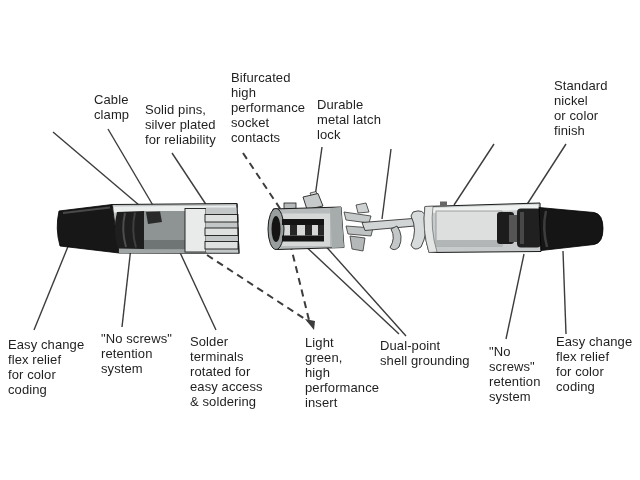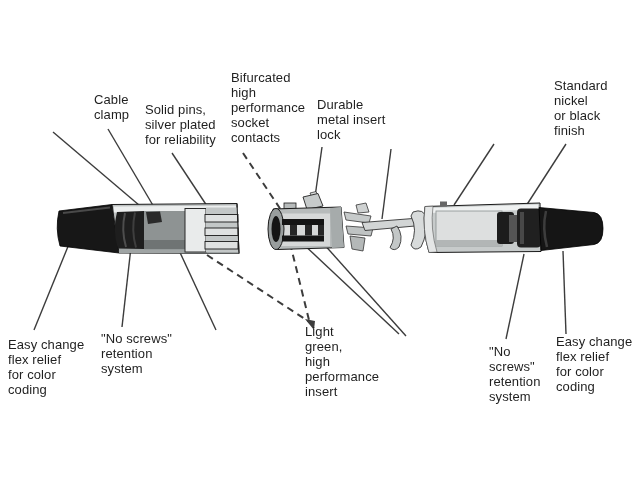--- a/index.html
+++ b/index.html
@@ -133,39 +133,46 @@
 clamp</div>
   <div class="lbl" style="left:145px; top:102px; width:90px">Solid pins,
 silver plated
 for reliability</div>
   <div class="lbl" style="left:231px; top:70px;  width:95px">Bifurcated
 high
 performance
 socket
 contacts</div>
   <div class="lbl" style="left:317px; top:97px;  width:80px">Durable
-metal insert
+metal latch
 lock</div>
   <div class="lbl" style="left:554px; top:78px;  width:70px">Standard
 nickel
-or black
+or color
 finish</div>
 
   <div class="lbl" style="left:8px;   top:337px; width:90px">Easy change
 flex relief
 for color
 coding</div>
   <div class="lbl" style="left:101px; top:331px; width:95px">"No screws"
 retention
 system</div>
-  <div class="lbl" style="left:305px; top:324px; width:95px">Light
+  <div class="lbl" style="left:190px; top:334px; width:92px">Solder
+terminals
+rotated for
+easy access
+&amp; soldering</div>
+  <div class="lbl" style="left:305px; top:335px; width:95px">Light
 green,
 high
 performance
 insert</div>
+  <div class="lbl" style="left:380px; top:338px; width:110px">Dual-point
+shell grounding</div>
   <div class="lbl" style="left:489px; top:344px; width:65px">"No
 screws"
 retention
 system</div>
   <div class="lbl" style="left:556px; top:334px; width:90px">Easy change
 flex relief
 for color
 coding</div>
 
 </div>

